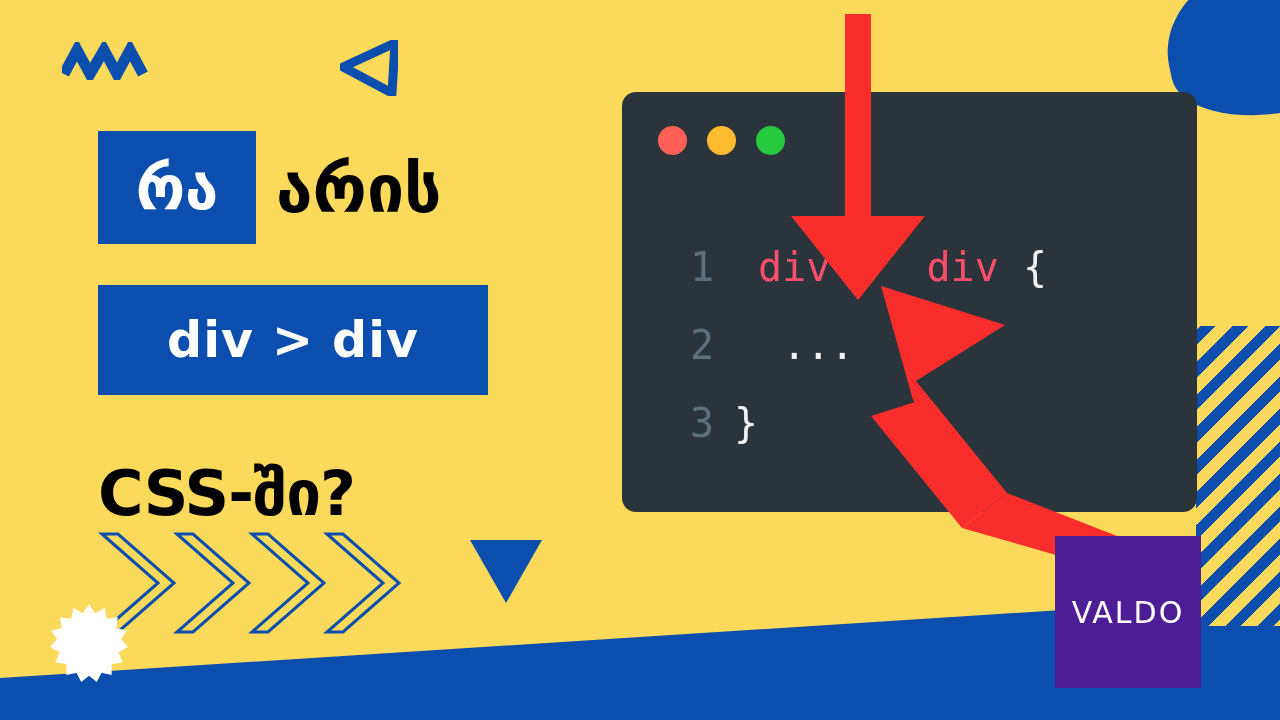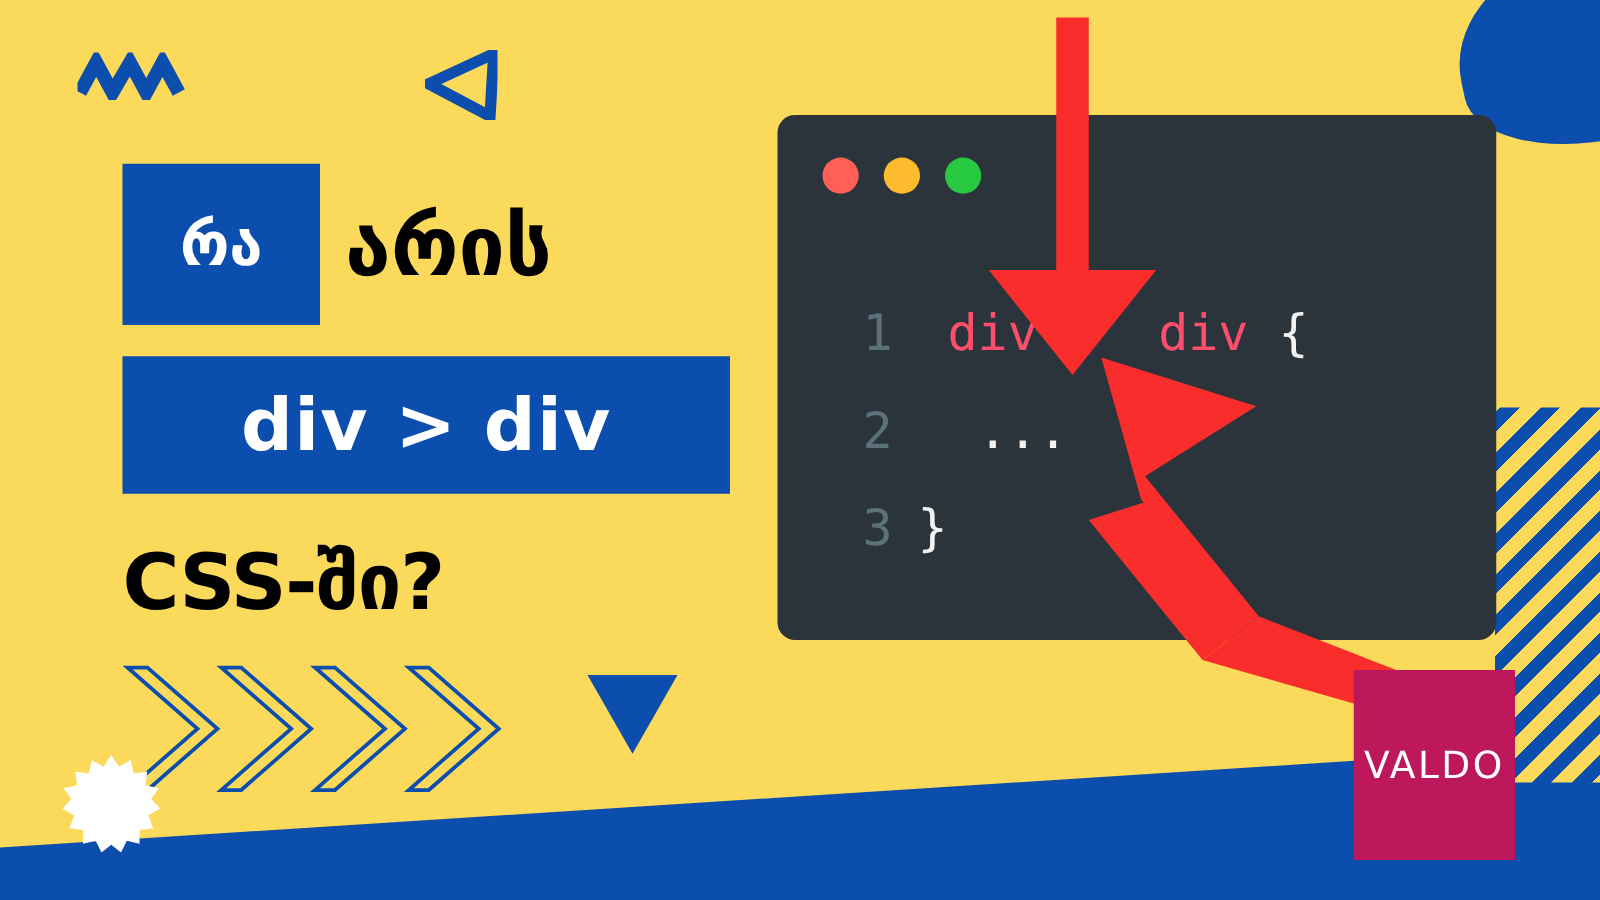--- a/index.html
+++ b/index.html
@@ -34,50 +34,51 @@
     color: #000000;
     font-weight: 700;
     white-space: nowrap;
   }
   #row-what {
     left: 98px;
     top: 131px;
   }
   #chip-ra {
     width: 158px;
-    height: 129px;
-    font-size: 48px;
+    height: 113px;
+    font-size: 60px;
     line-height: 1;
   }
   #word-aris {
     font-size: 66px;
     line-height: 1;
     margin-left: 20px;
     position: relative;
     top: 2px;
   }
   #row-selector {
     left: 98px;
     top: 285px;
   }
   #chip-selector {
-    width: 486px;
+    width: 390px;
     height: 110px;
-    font-size: 58px;
+    font-size: 49px;
     letter-spacing: 1px;
     line-height: 1;
   }
   #row-css {
     left: 98px;
     top: 435px;
   }
   #word-css {
     font-size: 62px;
     line-height: 1;
     letter-spacing: -1px;
+    margin-top: 28px;
   }
 
   
   #editor {
     position: absolute;
     left: 622px;
     top: 92px;
     width: 575px;
     height: 420px;
     background: #2B343B;
@@ -197,27 +198,26 @@
     width: 1280px;
     height: 720px;
     pointer-events: none;
   }
 
   
   #logo {
     position: absolute;
     left: 1055px;
     top: 536px;
-    width: 129px;
+    width: 146px;
     height: 152px;
-    background: #be185d;
+    background: #4c1d95;
     display: flex;
     align-items: center;
     justify-content: center;
-    margin-left: 28px;
   }
   #logo-text {
     color: #ffffff;
     font-size: 30px;
     letter-spacing: 2px;
     font-weight: 400;
     font-family: "DejaVu Sans", "Liberation Sans", sans-serif;
   }
 </style>
 </head>

